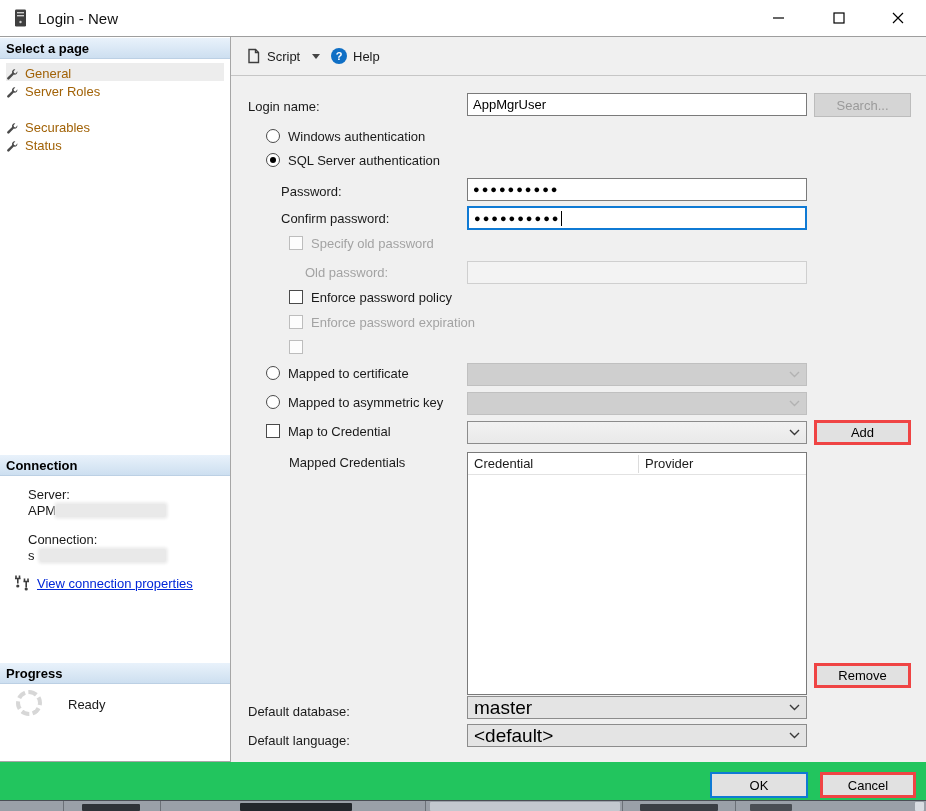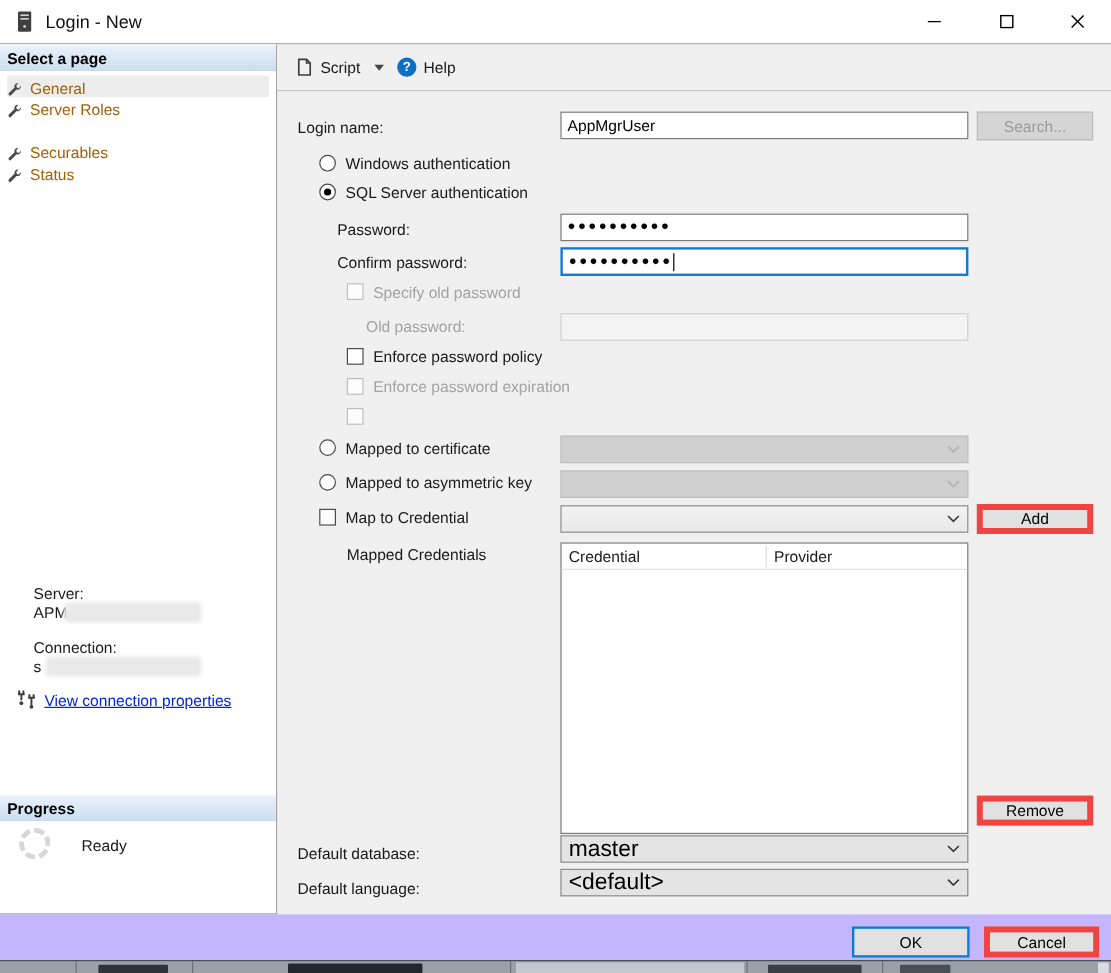--- a/index.html
+++ b/index.html
@@ -31,40 +31,40 @@
            display:flex;align-items:center;justify-content:center;}
   .dd-arrow{width:0;height:0;border-left:4px solid transparent;border-right:4px solid transparent;border-top:5px solid #444;}
 
   
   .field{position:absolute;background:#ffffff;border:1px solid #7a7a7a;font-size:13px;color:#000;
          display:flex;align-items:center;padding:0 5px;}
   .field.focus{border:2px solid #0f7ad4;}
   .field.dis{background:#f3f3f3;border:1px solid #cfcfcf;}
   .dots{font-size:11px;letter-spacing:2px;line-height:1;}
   .caret{display:inline-block;width:1px;height:15px;background:#000;margin-left:1px;vertical-align:middle;}
-  .btn{position:absolute;background:#e1e1e1;border:5px solid #ef4444;font-size:13px;color:#000;
+  .btn{position:absolute;background:#e1e1e1;border:3px solid #ef4444;font-size:13px;color:#000;
        display:flex;align-items:center;justify-content:center;cursor:pointer;}
   .btn.default{border:2px solid #0f7ad4;}
   .btn.dis{background:#d5d5d5;border:1px solid #bcbcbc;color:#9b9b9b;cursor:default;}
   .combo{position:absolute;border:1px solid #8c8c8c;background:linear-gradient(180deg,#f2f2f2,#e9e9e9);
          display:flex;align-items:center;justify-content:space-between;padding:0 6px;font-size:19px;color:#000;cursor:default;}
   .combo.graybg{background:#e4e4e4;}
   .combo.dis{background:#cfcfcf;border:1px solid #c0c0c0;}
   .radio{position:absolute;width:14px;height:14px;border:1px solid #4a4a4a;border-radius:50%;background:#fff;}
   .radio.sel::after{content:"";position:absolute;left:3px;top:3px;width:6px;height:6px;border-radius:50%;background:#000;}
   .checkbox{position:absolute;width:14px;height:14px;border:1px solid #4a4a4a;background:#fff;}
   .checkbox.dis{border:1px solid #bdbdbd;background:#fdfdfd;}
 
   .listbox{position:absolute;background:#fff;border:1px solid #7a7a7a;}
   .listhdr{position:relative;height:22px;border-bottom:1px solid #e2e2e2;font-size:13px;color:#1a1a1a;}
   .listhdr .col{position:absolute;top:3px;}
   .coldiv{position:absolute;top:2px;width:1px;height:18px;background:#dcdcdc;}
 
   
-  .footer{left:0;top:762px;width:926px;height:38px;background:#c4b5fd;}
+  .footer{left:0;top:762px;width:926px;height:38px;background:#22c55e;}
   .bgstrip{left:0;top:800px;width:926px;height:11px;background:#9aa0a8;border-top:1px solid #4a4e55;}
   .smudge{position:absolute;border-radius:1px;}
   .vline{position:absolute;top:0;width:1px;height:11px;background:#6b7077;}
 
   svg{display:block;}
 </style>
 </head>
 <body>
 
 <div class="win">
@@ -117,20 +117,21 @@
         </svg>
       <span>Securables</span>
     </div>
     <div class="pageitem" style="top:98px;">
       <svg width="13" height="13" viewBox="0 0 16 16">
           <path d="M13.9 4.1a3.3 3.3 0 0 1-4.2 4L4 13.8a1.55 1.55 0 1 1-2.2-2.2L7.5 6a3.3 3.3 0 0 1 4-4.2L9.3 4l.6 2.1 2.1.6z" fill="#4a4a4a"></path>
         </svg>
       <span>Status</span>
     </div>
 
+    <div class="sechdr" style="top:418px;">Connection</div>
     <div class="abs lbl" style="left:28px;top:450px;">Server:</div>
     <div class="abs lbl" style="left:28px;top:466px;">APM</div>
     <div class="redact" style="left:56px;top:467px;width:110px;"></div>
     <div class="abs lbl" style="left:28px;top:495px;">Connection:</div>
     <div class="abs lbl" style="left:28px;top:511px;">s</div>
     <div class="redact" style="left:40px;top:512px;width:126px;"></div>
 
     <div class="abs" style="left:13px;top:537px;">
       <svg width="19" height="17" viewBox="0 0 19 17">
         <g stroke="#3d3d3d" stroke-width="1.6" fill="none">

